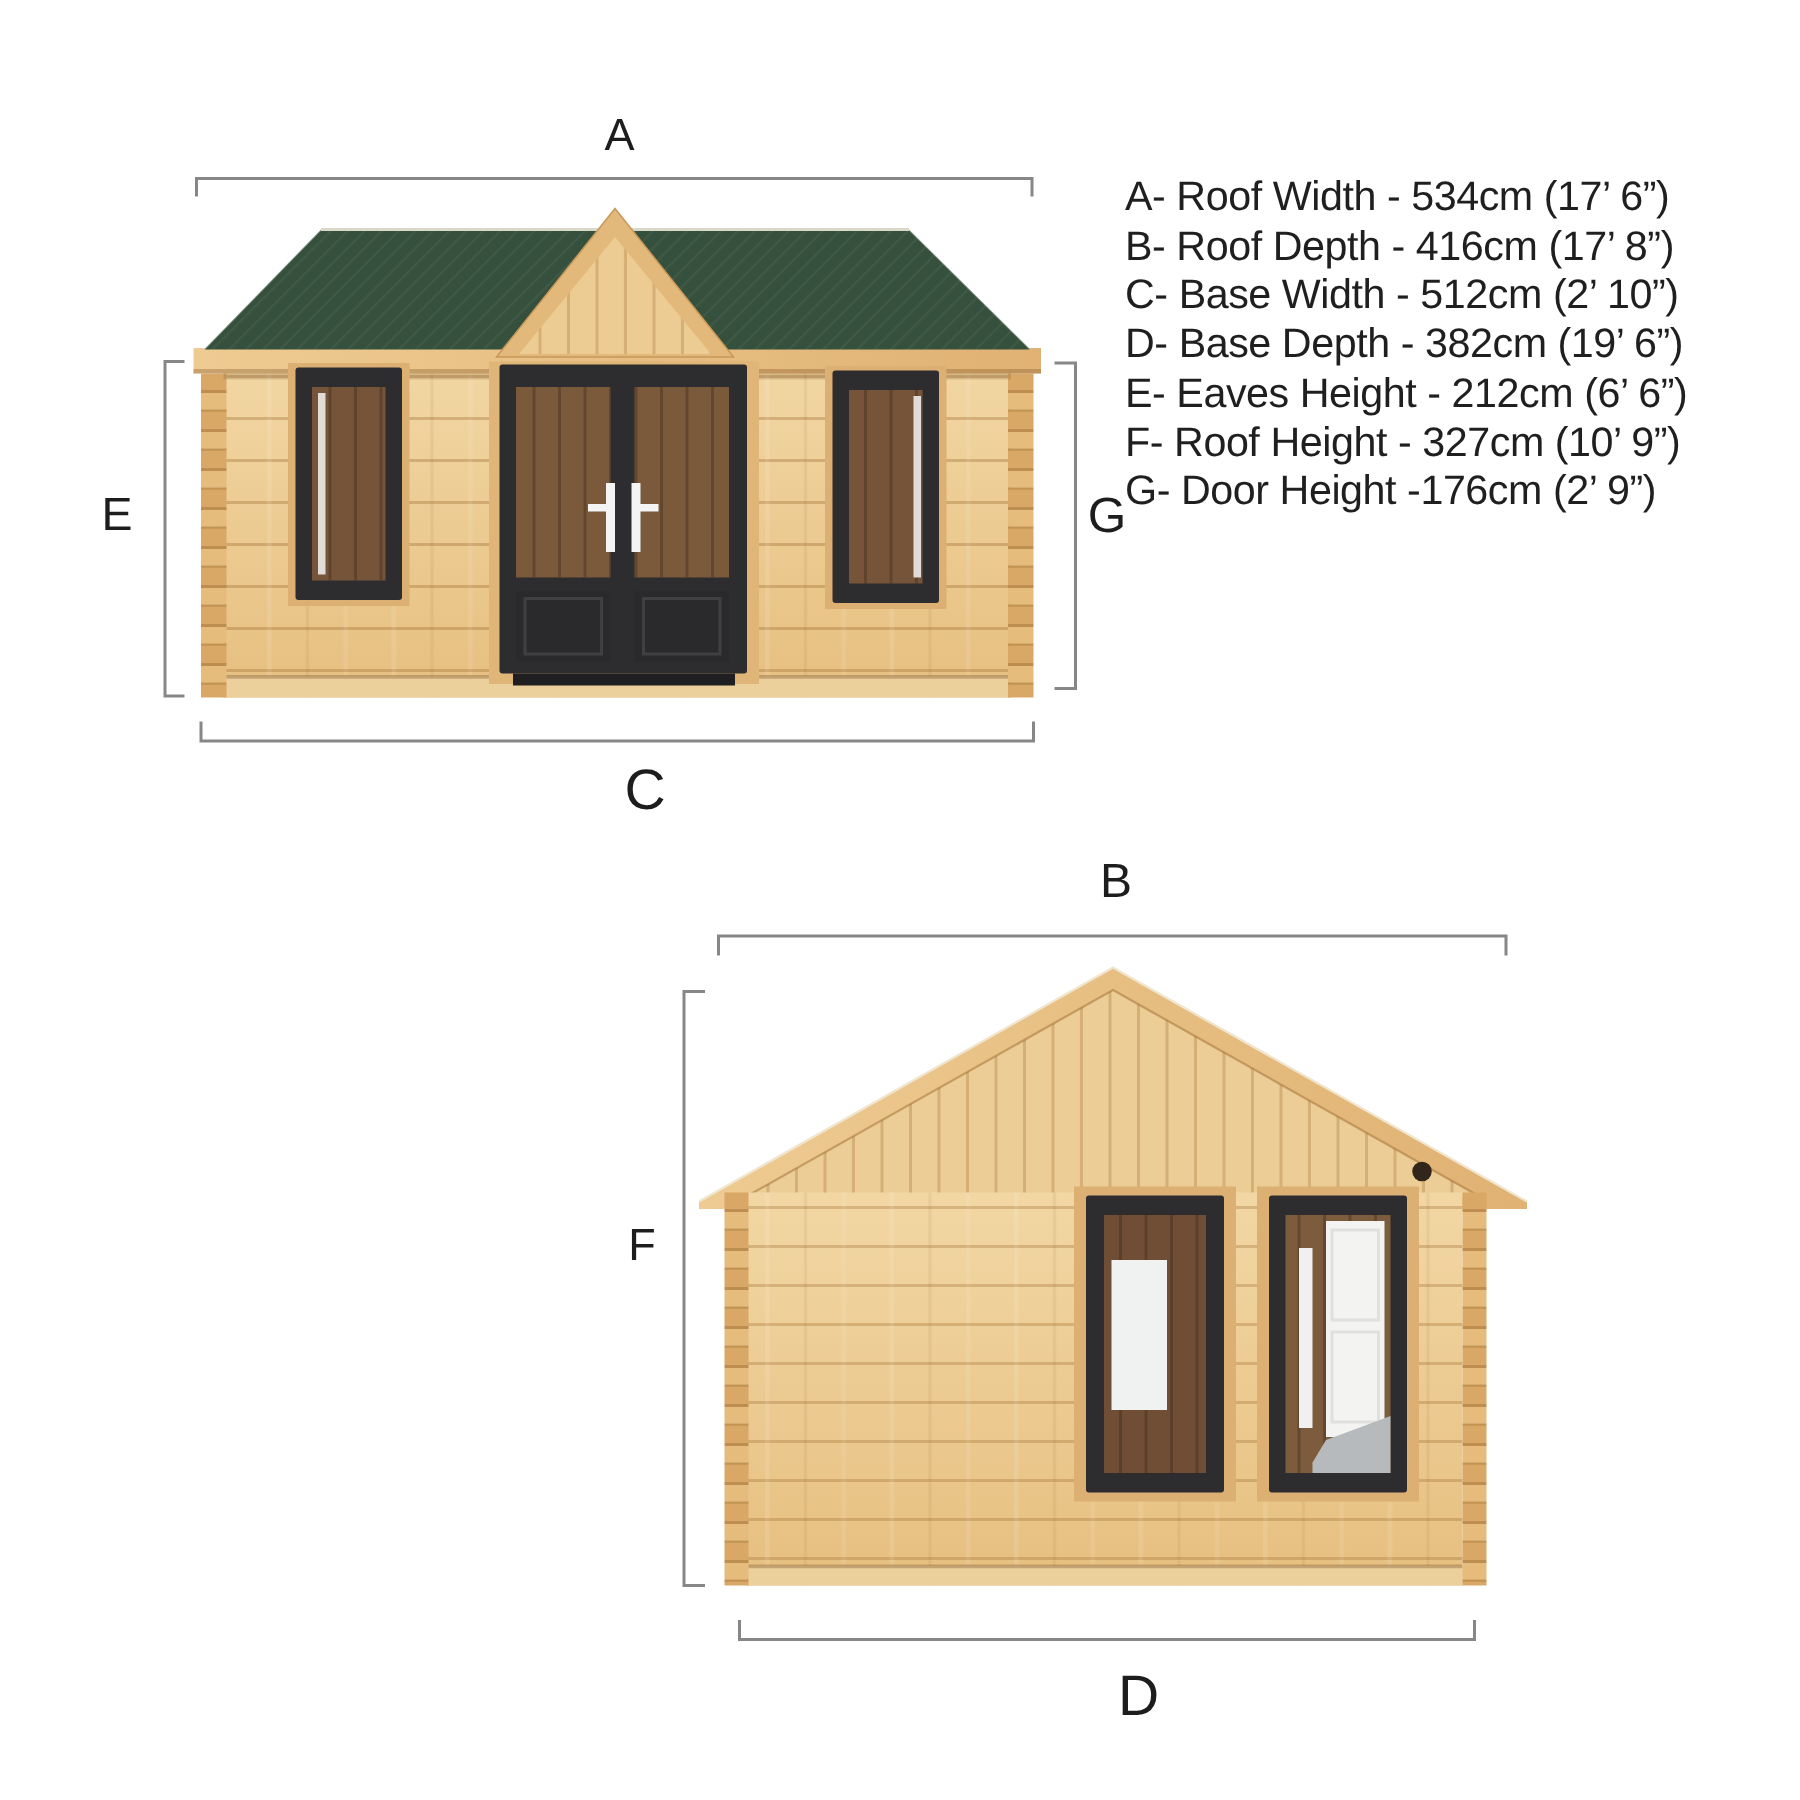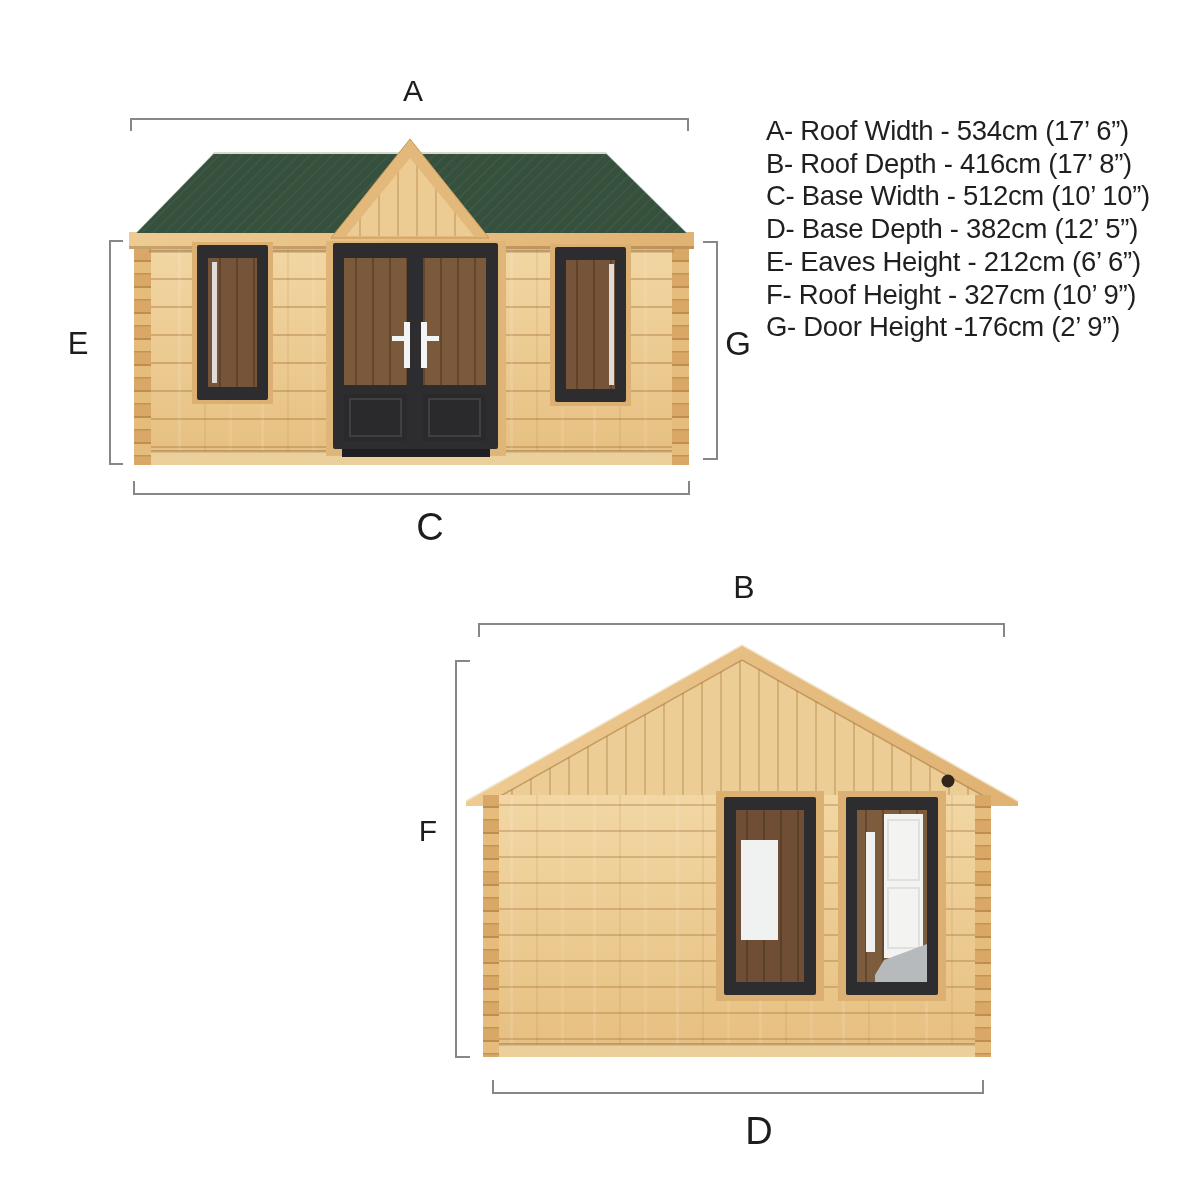--- a/index.html
+++ b/index.html
@@ -6,21 +6,21 @@
   .canvas{
     position:relative;width:1200px;height:1200px;background:#ffffff;
     font-family:"Liberation Sans", sans-serif;overflow:hidden;
   }
   .illustration{position:absolute;left:0;top:0;}
   .marker{
     position:absolute;transform:translate(-50%,-50%);
     color:#1d1d1d;font-weight:400;line-height:1;white-space:nowrap;
   }
   .legend{
-    position:absolute;left:766px;top:115px;
+    position:absolute;left:750px;top:115px;
     color:#1f1f1f;font-size:27.5px;line-height:32.7px;
     letter-spacing:-0.3px;white-space:nowrap;
   }
 </style>
 </head>
 <body>
 
 <div class="canvas">
 
   <svg class="illustration" width="1200" height="1200" viewBox="0 0 1200 1200" xmlns="http://www.w3.org/2000/svg">
@@ -206,20 +206,20 @@
   <div class="marker" style="left:744px;top:587px;font-size:32px">B</div>
   <div class="marker" style="left:430px;top:527px;font-size:38px">C</div>
   <div class="marker" style="left:759px;top:1131px;font-size:38px">D</div>
   <div class="marker" style="left:78px;top:343px;font-size:31px">E</div>
   <div class="marker" style="left:428px;top:831px;font-size:30px">F</div>
   <div class="marker" style="left:738px;top:343px;font-size:33px">G</div>
 
   <div class="legend">
     <div>A- Roof Width - 534cm (17’ 6”)</div>
     <div>B- Roof Depth - 416cm (17’ 8”)</div>
-    <div>C- Base Width - 512cm (10’ 10”)</div>
-    <div>D- Base Depth - 382cm (12’ 5”)</div>
+    <div>C- Base Width - 512cm (2’ 10”)</div>
+    <div>D- Base Depth - 382cm (19’ 6”)</div>
     <div>E- Eaves Height - 212cm (6’ 6”)</div>
     <div>F- Roof Height - 327cm (10’ 9”)</div>
     <div>G- Door Height -176cm (2’ 9”)</div>
   </div>
 
 </div>
 
 </body></html>

